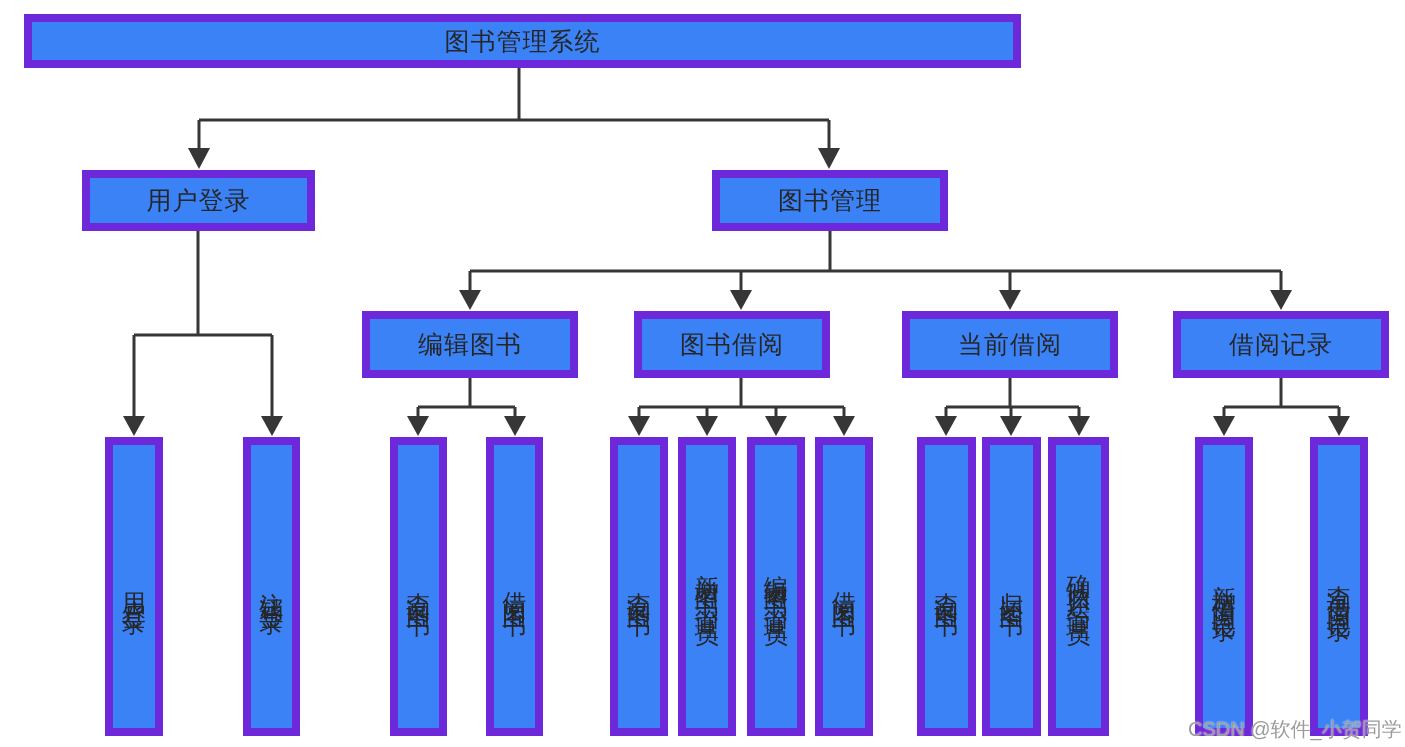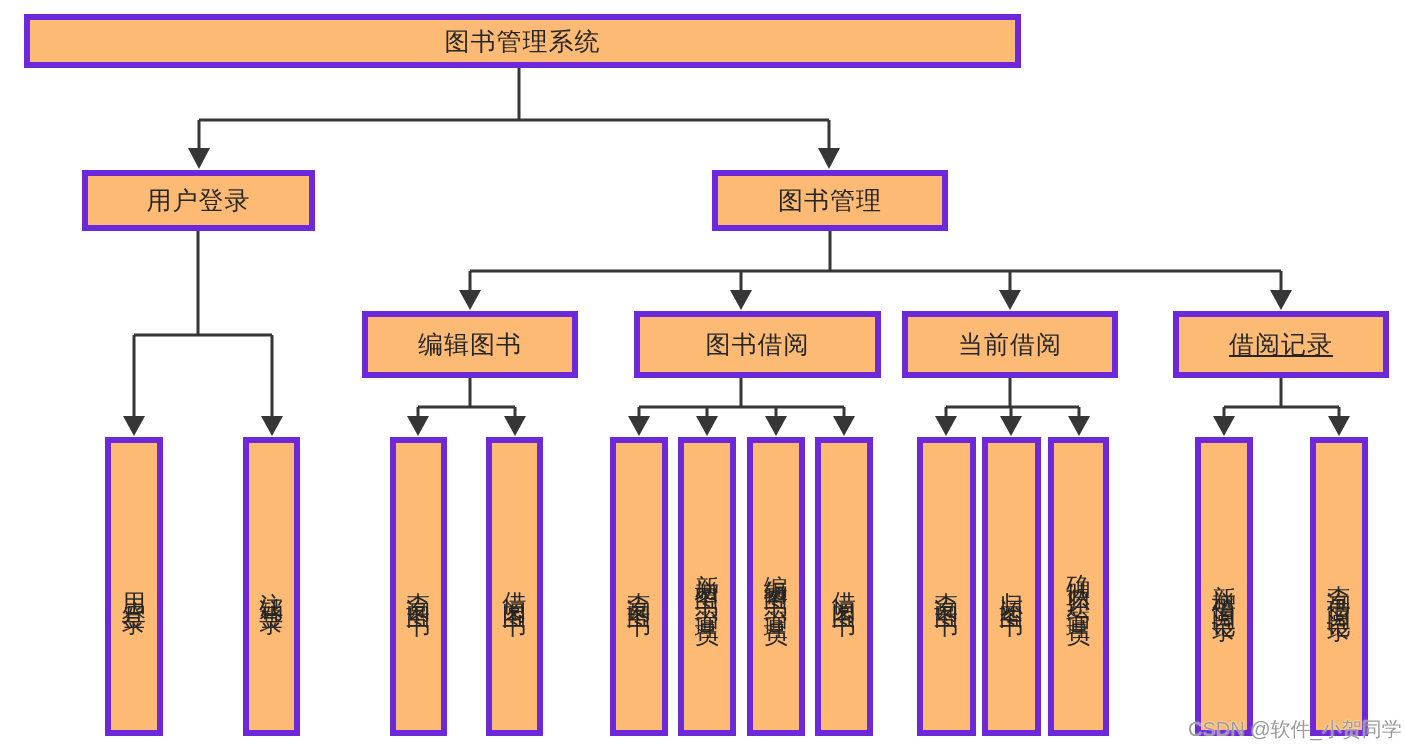--- a/index.html
+++ b/index.html
@@ -15,22 +15,22 @@
     overflow:hidden;
   }
   #wires{
     position:absolute;
     left:0;top:0;
     z-index:1;
   }
   .box{
     position:absolute;
     box-sizing:border-box;
-    background:#fdba74;
-    border:6px solid #6d28d9;
+    background:#3b82f6;
+    border:8px solid #6d28d9;
     color:#262626;
     display:flex;
     align-items:center;
     justify-content:center;
     z-index:2;
     letter-spacing:1px;
   }
   .lvl1{
     left:24px;top:14px;width:997px;height:54px;
     font-size:25px;
@@ -114,23 +114,23 @@
       <polygon points="1328,416 1350,416 1339,436"></polygon>
     </g>
   </svg>
 
   <div class="box lvl1">图书管理系统</div>
 
   <div class="box lvl2" style="left:82px;width:233px;">用户登录</div>
   <div class="box lvl2" style="left:712px;width:236px;font-family:Liberation Mono, monospace;">图书管理</div>
 
   <div class="box lvl3" style="left:362px;width:216px;">编辑图书</div>
-  <div class="box lvl3" style="left:634px;width:247px;">图书借阅</div>
+  <div class="box lvl3" style="left:634px;width:196px;">图书借阅</div>
   <div class="box lvl3" style="left:902px;width:216px;">当前借阅</div>
-  <div class="box lvl3" style="left:1173px;width:216px;text-decoration:underline;">借阅记录</div>
+  <div class="box lvl3" style="left:1173px;width:216px;">借阅记录</div>
 
   <div class="box leaf" style="left:105px;width:58px;">用户登录</div>
   <div class="box leaf" style="left:243px;width:57px;">注销登录</div>
 
   <div class="box leaf" style="left:390px;width:57px;">查询图书</div>
   <div class="box leaf" style="left:486px;width:57px;">借阅图书</div>
 
   <div class="box leaf" style="left:610px;width:58px;">查询图书</div>
   <div class="box leaf" style="left:678px;width:58px;">新增图书（管理员）</div>
   <div class="box leaf" style="left:747px;width:58px;">编辑图书（管理员）</div>

